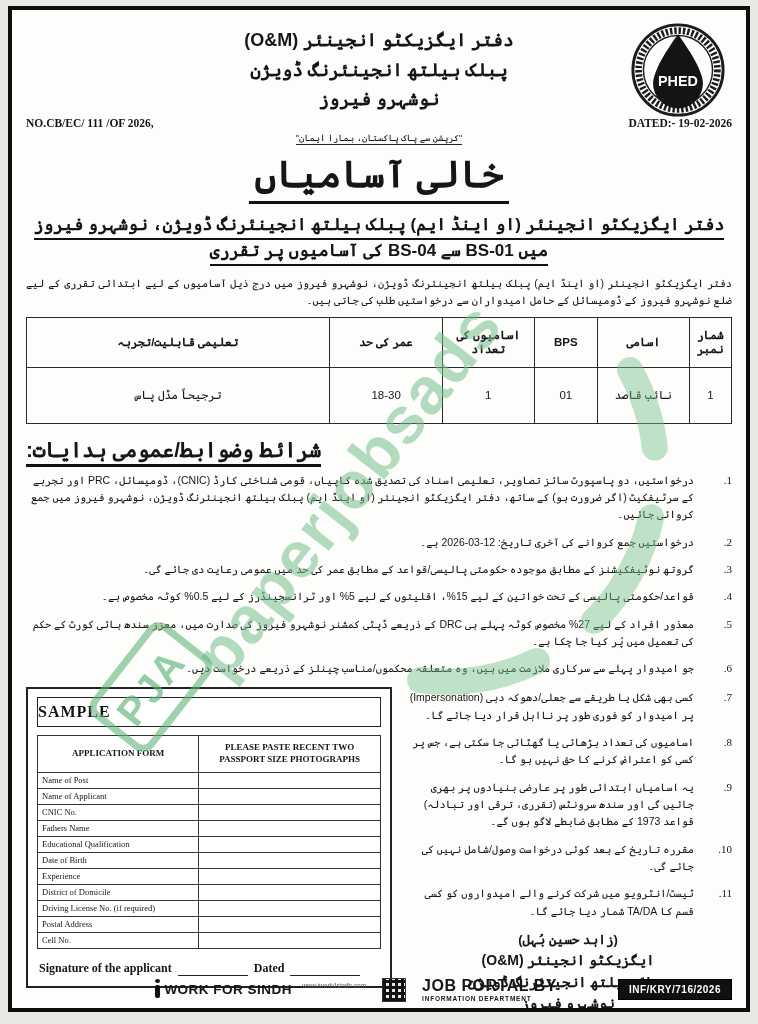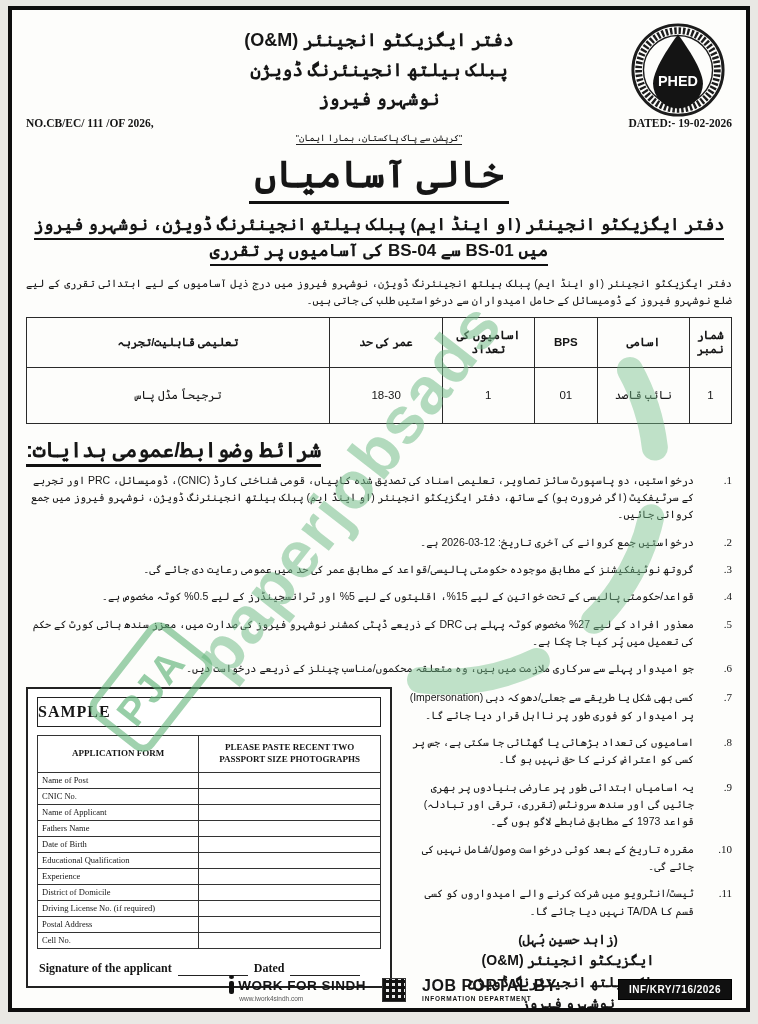--- a/index.html
+++ b/index.html
@@ -60,21 +60,21 @@
   table.app td.value { width:53%; }
   .sig-row { display:flex; gap:6px; font-family:"Liberation Serif", serif; font-weight:bold; font-size:12px; margin-top:12px; padding:0 2px; }
   .sig-row .blank { border-bottom:1px solid #222; width:70px; display:inline-block; }
   
   .sign-block { direction:rtl; text-align:center; margin:10px auto 0 auto; width:260px; }
   .sign-block div { font-weight:bold; line-height:1.55; }
   .sign-name { font-size:13px; }
   .sign-line { font-size:14px; }
   
   .footer { position:absolute; left:14px; right:14px; bottom:6px; display:flex; justify-content:flex-end; align-items:center; gap:16px; }
-  .wfs { display:flex; flex-direction:column; align-items:flex-start; }
+  .wfs { display:flex; flex-direction:row; align-items:flex-start; }
   .wfs-top { display:flex; align-items:center; gap:4px; }
   .i-icon { width:5px; height:13px; background:#111; border-radius:2px; position:relative; margin-top:4px; }
   .i-icon::before { content:""; position:absolute; top:-6px; left:0; width:5px; height:4px; background:#111; border-radius:50%; }
   .wfs-text { font-size:13.5px; font-weight:900; letter-spacing:0.5px; }
   .wfs-site { font-size:6.5px; color:#555; margin-left:10px; margin-top:1px; }
   .qr { width:24px; height:24px; background:
         repeating-linear-gradient(0deg,#111 0 3px,transparent 3px 6px),
         repeating-linear-gradient(90deg,#111 0 3px,#e8e8e8 3px 6px); border:1px solid #333; }
   .jpb { display:flex; flex-direction:column; }
   .jpb-top { font-size:16px; font-weight:900; letter-spacing:0.5px; }
@@ -199,37 +199,37 @@
           <tbody>
               <tr>
             <th>APPLICATION FORM</th>
             <th>PLEASE PASTE RECENT TWO PASSPORT SIZE PHOTOGRAPHS</th>
           </tr>
           <tr>
                 <td class="label">Name of Post</td>
                 <td class="value"></td>
               </tr>
           <tr>
+                <td class="label">Name of Applicant</td>
+                <td class="value"></td>
+              </tr>
+          <tr>
                 <td class="label">CNIC No.</td>
                 <td class="value"></td>
               </tr>
           <tr>
-                <td class="label">Name of Applicant</td>
-                <td class="value"></td>
-              </tr>
-          <tr>
                 <td class="label">Fathers Name</td>
                 <td class="value"></td>
               </tr>
           <tr>
+                <td class="label">Educational Qualification</td>
+                <td class="value"></td>
+              </tr>
+          <tr>
                 <td class="label">Date of Birth</td>
-                <td class="value"></td>
-              </tr>
-          <tr>
-                <td class="label">Educational Qualification</td>
                 <td class="value"></td>
               </tr>
           <tr>
                 <td class="label">Experience</td>
                 <td class="value"></td>
               </tr>
           <tr>
                 <td class="label">District of Domicile</td>
                 <td class="value"></td>
               </tr>
@@ -268,21 +268,21 @@
       <div class="term">
         <span class="term-num">9.</span>
         <span class="term-text">یہ اسامیاں ابتدائی طور پر عارضی بنیادوں پر بھری جائیں گی اور سندھ سرونٹس (تقرری، ترقی اور تبادلہ) قواعد 1973 کے مطابق ضابطے لاگو ہوں گے۔</span>
       </div>
       <div class="term">
         <span class="term-num">10.</span>
         <span class="term-text">مقررہ تاریخ کے بعد کوئی درخواست وصول/شامل نہیں کی جائے گی۔</span>
       </div>
       <div class="term">
         <span class="term-num">11.</span>
-        <span class="term-text">ٹیسٹ/انٹرویو میں شرکت کرنے والے امیدواروں کو کسی قسم کا TA/DA نہیں دیا جائے گا۔</span>
+        <span class="term-text">ٹیسٹ/انٹرویو میں شرکت کرنے والے امیدواروں کو کسی قسم کا TA/DA شمار دیا جائے گا۔</span>
       </div>
 
       <div class="sign-block">
         <div class="sign-name">(زاہد حسین بُہل)</div>
         <div class="sign-line">ایگزیکٹو انجینئر (O&amp;M)</div>
         <div class="sign-line">پبلک ہیلتھ انجینئرنگ ڈویژن</div>
         <div class="sign-line">نوشہرو فیروز</div>
       </div>
     </div>
   </div>

